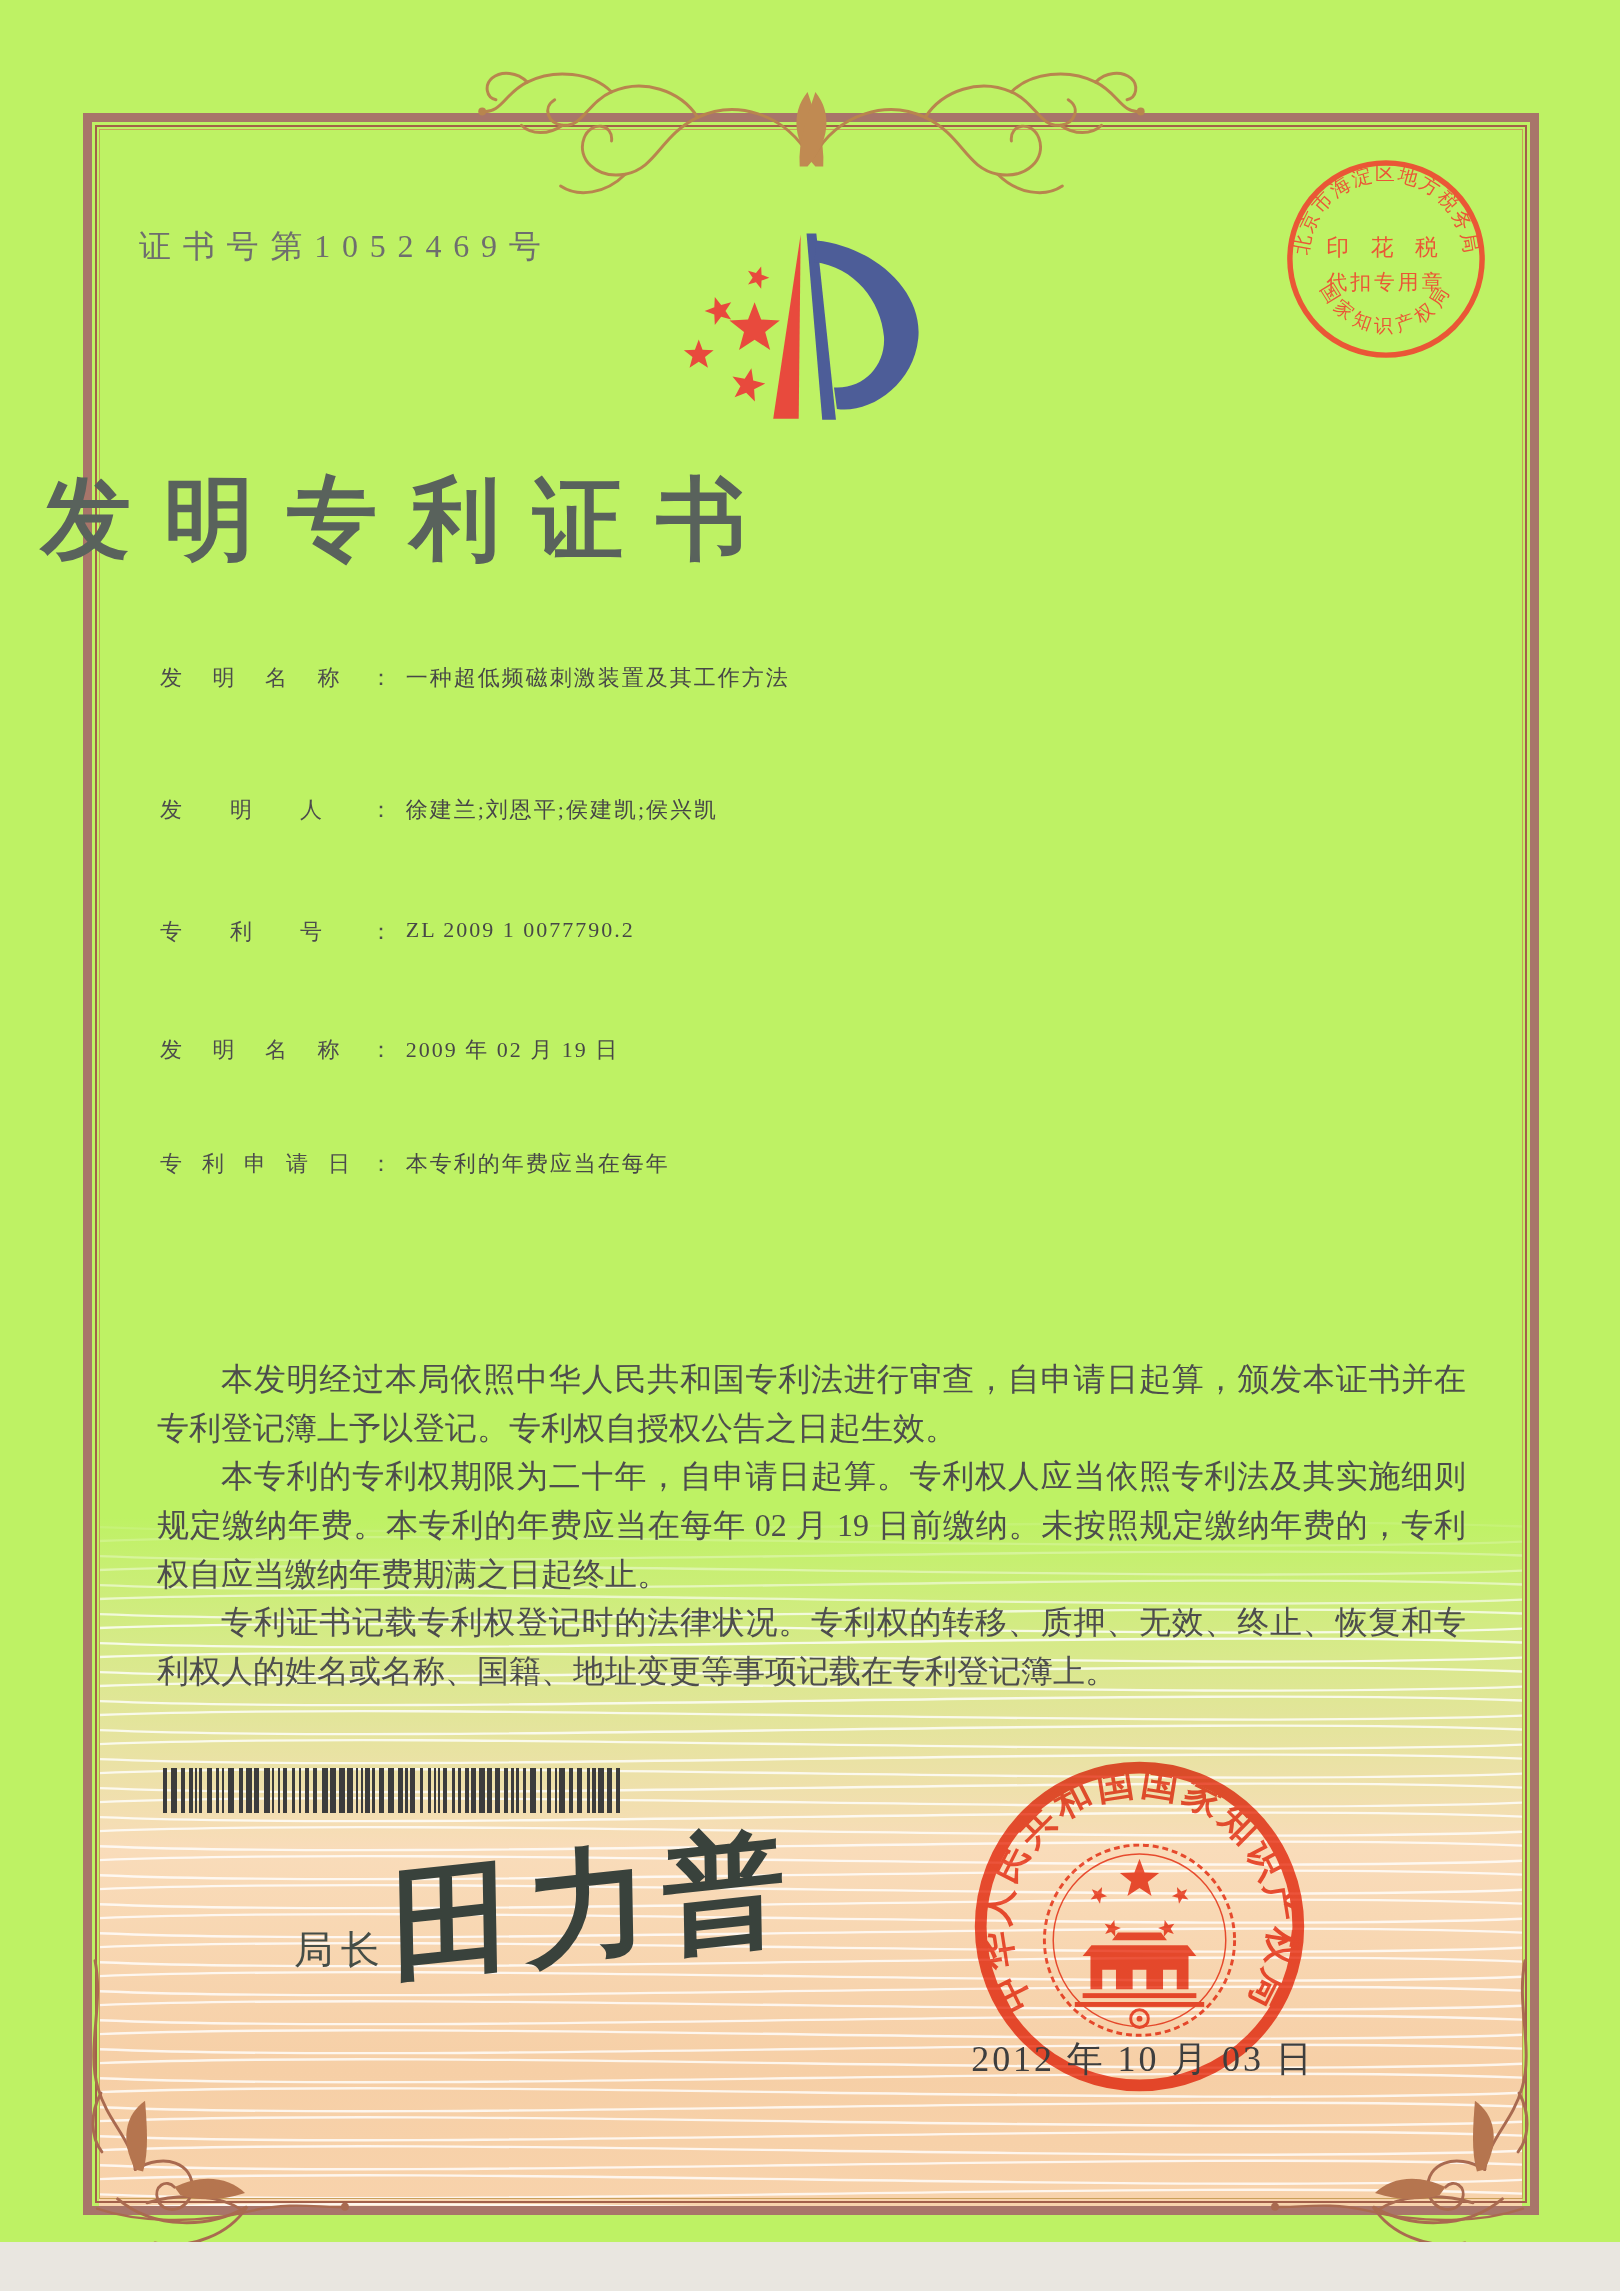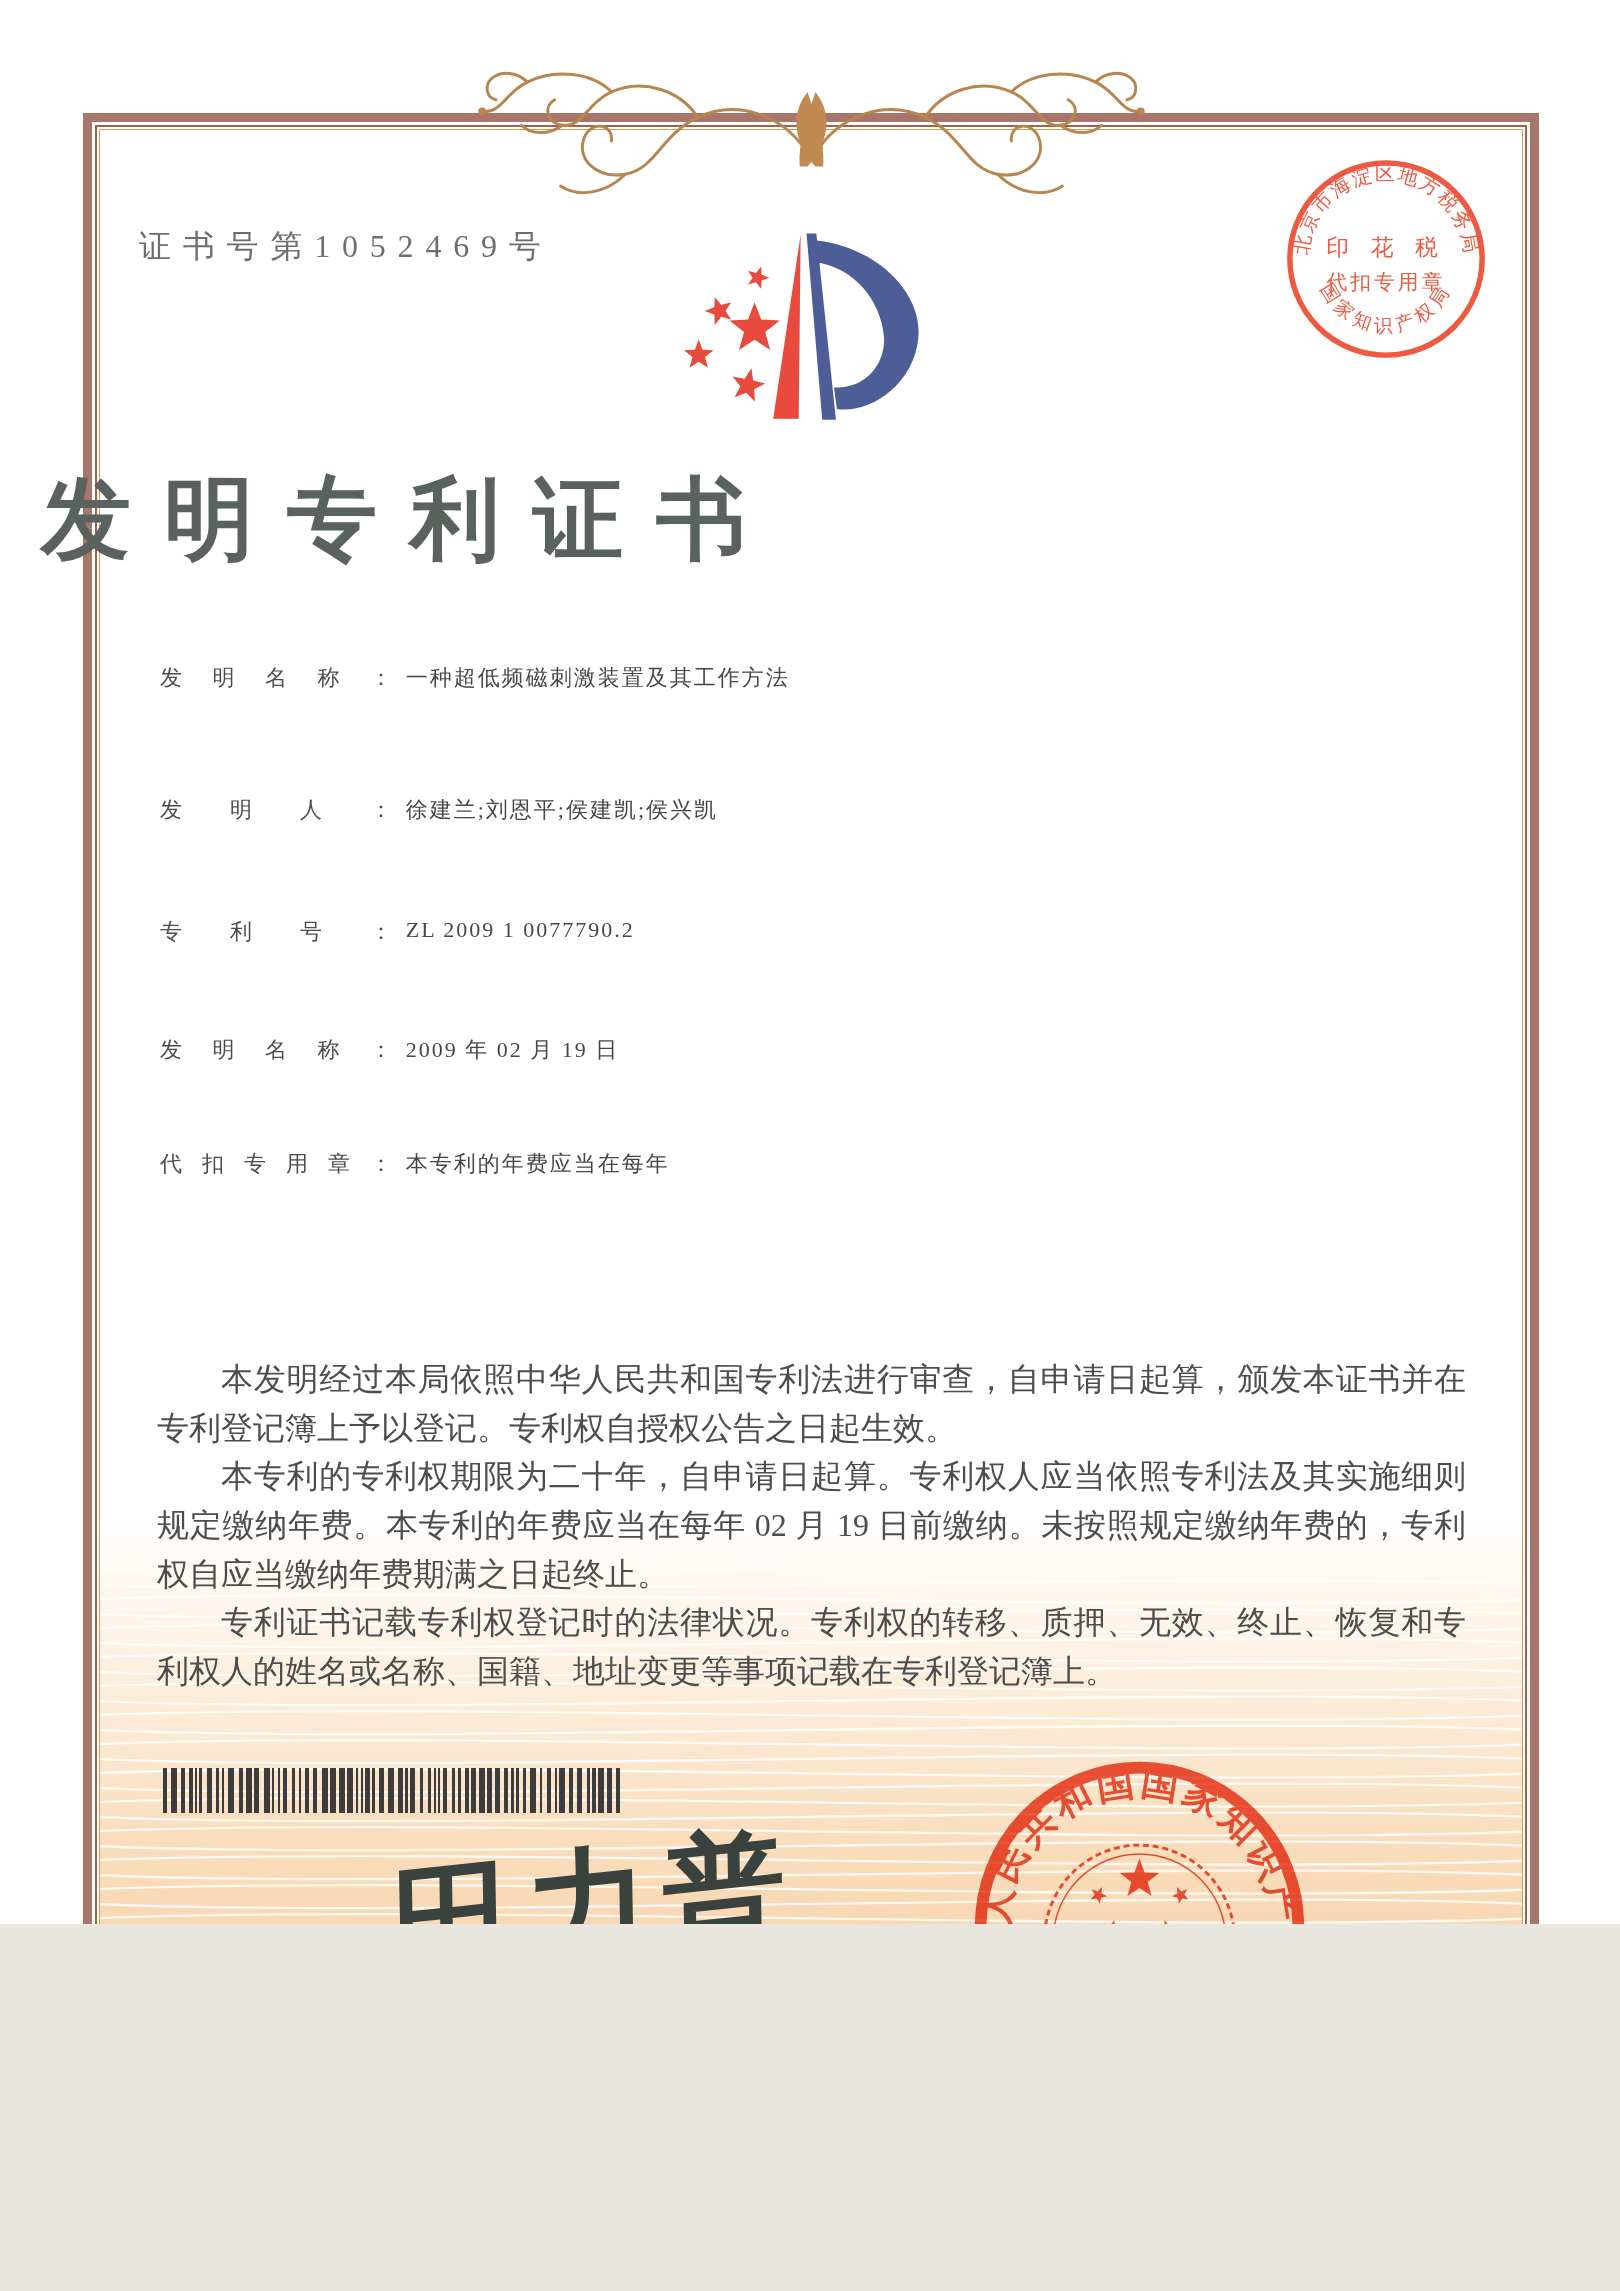--- a/index.html
+++ b/index.html
@@ -1,16 +1,16 @@
 <!DOCTYPE html>
 <html><head>
 <meta charset="utf-8">
 <style>
   html,body{margin:0;padding:0;background:#e9e6e0;}
-  .page{position:relative;width:1620px;height:1924px;background:#ffffff;overflow:hidden;
+  .page{position:relative;width:1620px;height:2242px;background:#bef264;overflow:hidden;
         font-family:"Liberation Serif","DejaVu Serif",serif;color:#4a4a4a;text-decoration:underline;}
 
   
   .waves-wrap{position:absolute;left:99px;top:1517px;width:1423px;height:693px;}
   .waves-grad{position:absolute;inset:0;
     background:linear-gradient(180deg,rgba(250,224,193,0) 0%,rgba(250,222,190,.40) 18%,
                #f9dcba 48%,#f6cfa6 80%,#f8d3ac 100%);}
   .waves-svg{position:absolute;inset:0;}
 
   
@@ -178,21 +178,21 @@
   <div class="field-row" style="top:795px">
     <span class="field-label">发明人：</span><span class="field-value">徐建兰;刘恩平;侯建凯;侯兴凯</span>
   </div>
   <div class="field-row" style="top:917px">
     <span class="field-label">专利号：</span><span class="field-value">ZL 2009 1 0077790.2</span>
   </div>
   <div class="field-row" style="top:1035px">
     <span class="field-label">发明名称：</span><span class="field-value">2009 年 02 月 19 日</span>
   </div>
   <div class="field-row" style="top:1149px">
-    <span class="field-label">代扣专用章：</span><span class="field-value">本专利的年费应当在每年</span>
+    <span class="field-label">专利申请日：</span><span class="field-value">本专利的年费应当在每年</span>
   </div>
 
   <div class="paragraphs">
     <p>本发明经过本局依照中华人民共和国专利法进行审查，自申请日起算，颁发本证书并在专利登记簿上予以登记。专利权自授权公告之日起生效。</p>
     <p>本专利的专利权期限为二十年，自申请日起算。专利权人应当依照专利法及其实施细则规定缴纳年费。本专利的年费应当在每年 02 月 19 日前缴纳。未按照规定缴纳年费的，专利权自应当缴纳年费期满之日起终止。</p>
     <p>专利证书记载专利权登记时的法律状况。专利权的转移、质押、无效、终止、恢复和专利权人的姓名或名称、国籍、地址变更等事项记载在专利登记簿上。</p>
   </div>
 
   <div class="barcode" id="barcode">
       <div class="bar" style="width: 3.9px;"></div>

